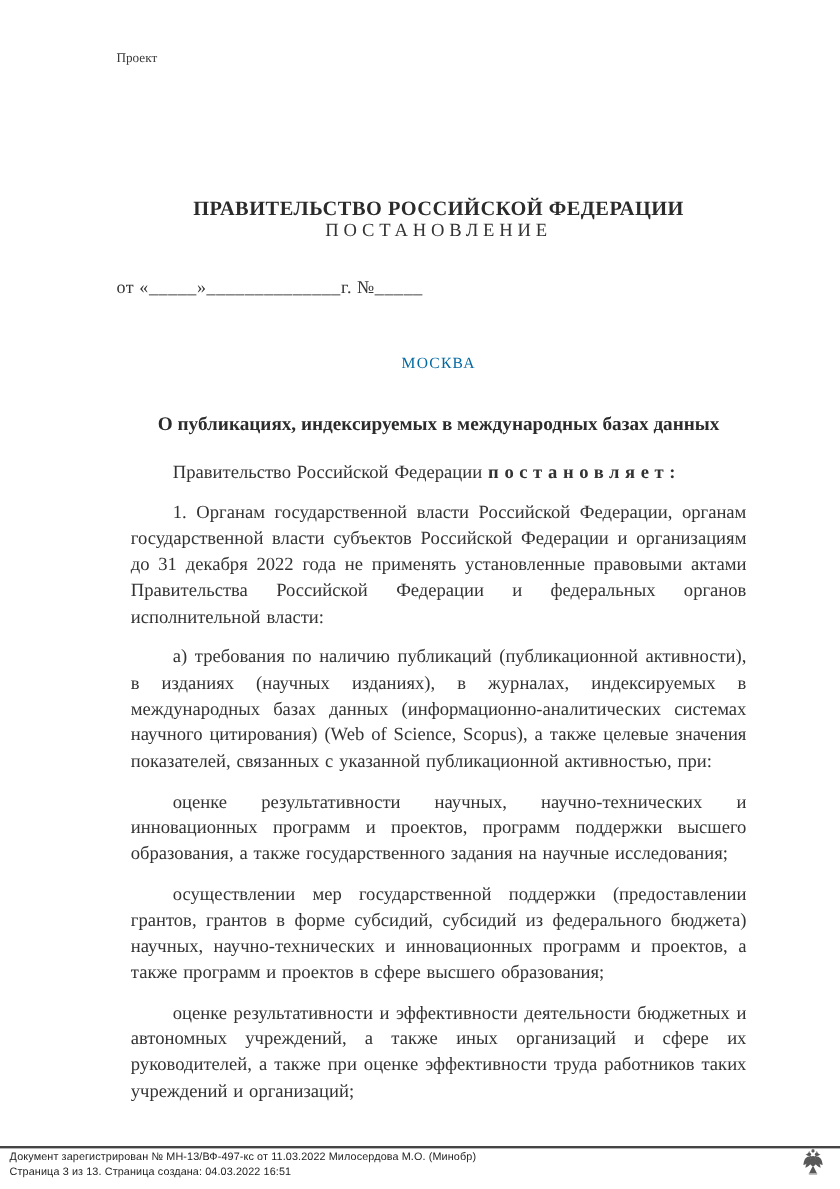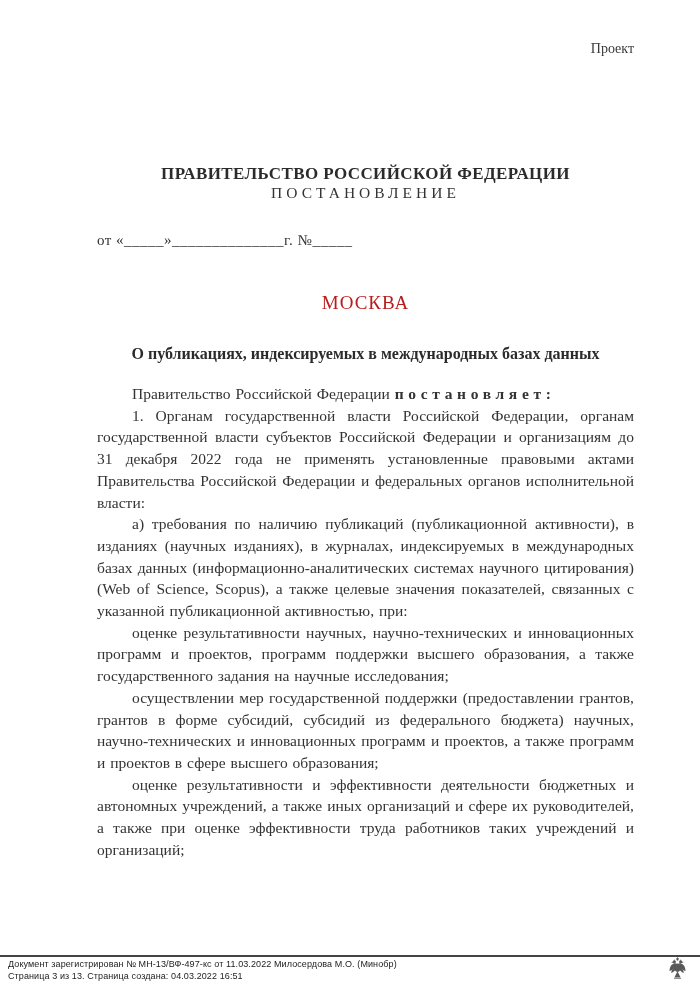--- a/index.html
+++ b/index.html
@@ -11,22 +11,22 @@
     font-family:"Liberation Serif", serif;
     overflow:hidden;
   }
   .content{
     position:absolute;
     left:97px;top:0;
     width:537px;
   }
   .proekt{
     margin-top:41px;
-    text-align:right;
-    font-size:14px;
+    text-align:left;
+    font-size:11px;
     line-height:16px;
     color:#3a3a3a;
   }
   .org-title{
     margin:107px 0 0 0;
     text-align:center;
     font-size:17px;
     font-weight:bold;
     letter-spacing:0.4px;
     line-height:20px;
@@ -43,43 +43,43 @@
     margin-top:29px;
     text-align:left;
     font-size:15px;
     line-height:18px;
     letter-spacing:0.5px;
     color:#333333;
   }
   .city{
     margin-top:45px;
     text-align:center;
-    font-size:19px;
+    font-size:13px;
     letter-spacing:1px;
     line-height:18px;
-    color:#b91c1c;
+    color:#0369a1;
   }
   .subject{
     margin-top:31px;
     text-align:center;
     font-weight:bold;
     font-size:16px;
     line-height:21px;
     color:#2b2b2b;
   }
   .doc-body{
     margin-top:19px;
     font-size:15.5px;
     line-height:21.7px;
     text-align:justify;
     color:#333333;
     word-spacing:1px;
   }
   .para{
-    margin:0;
+    margin:12px;
     text-indent:35px;
   }
   .emph{
     font-weight:bold;
     letter-spacing:0.30em;
   }
   .footer-sep{
     position:absolute;
     left:0;top:955px;
     width:700px;height:2px;

